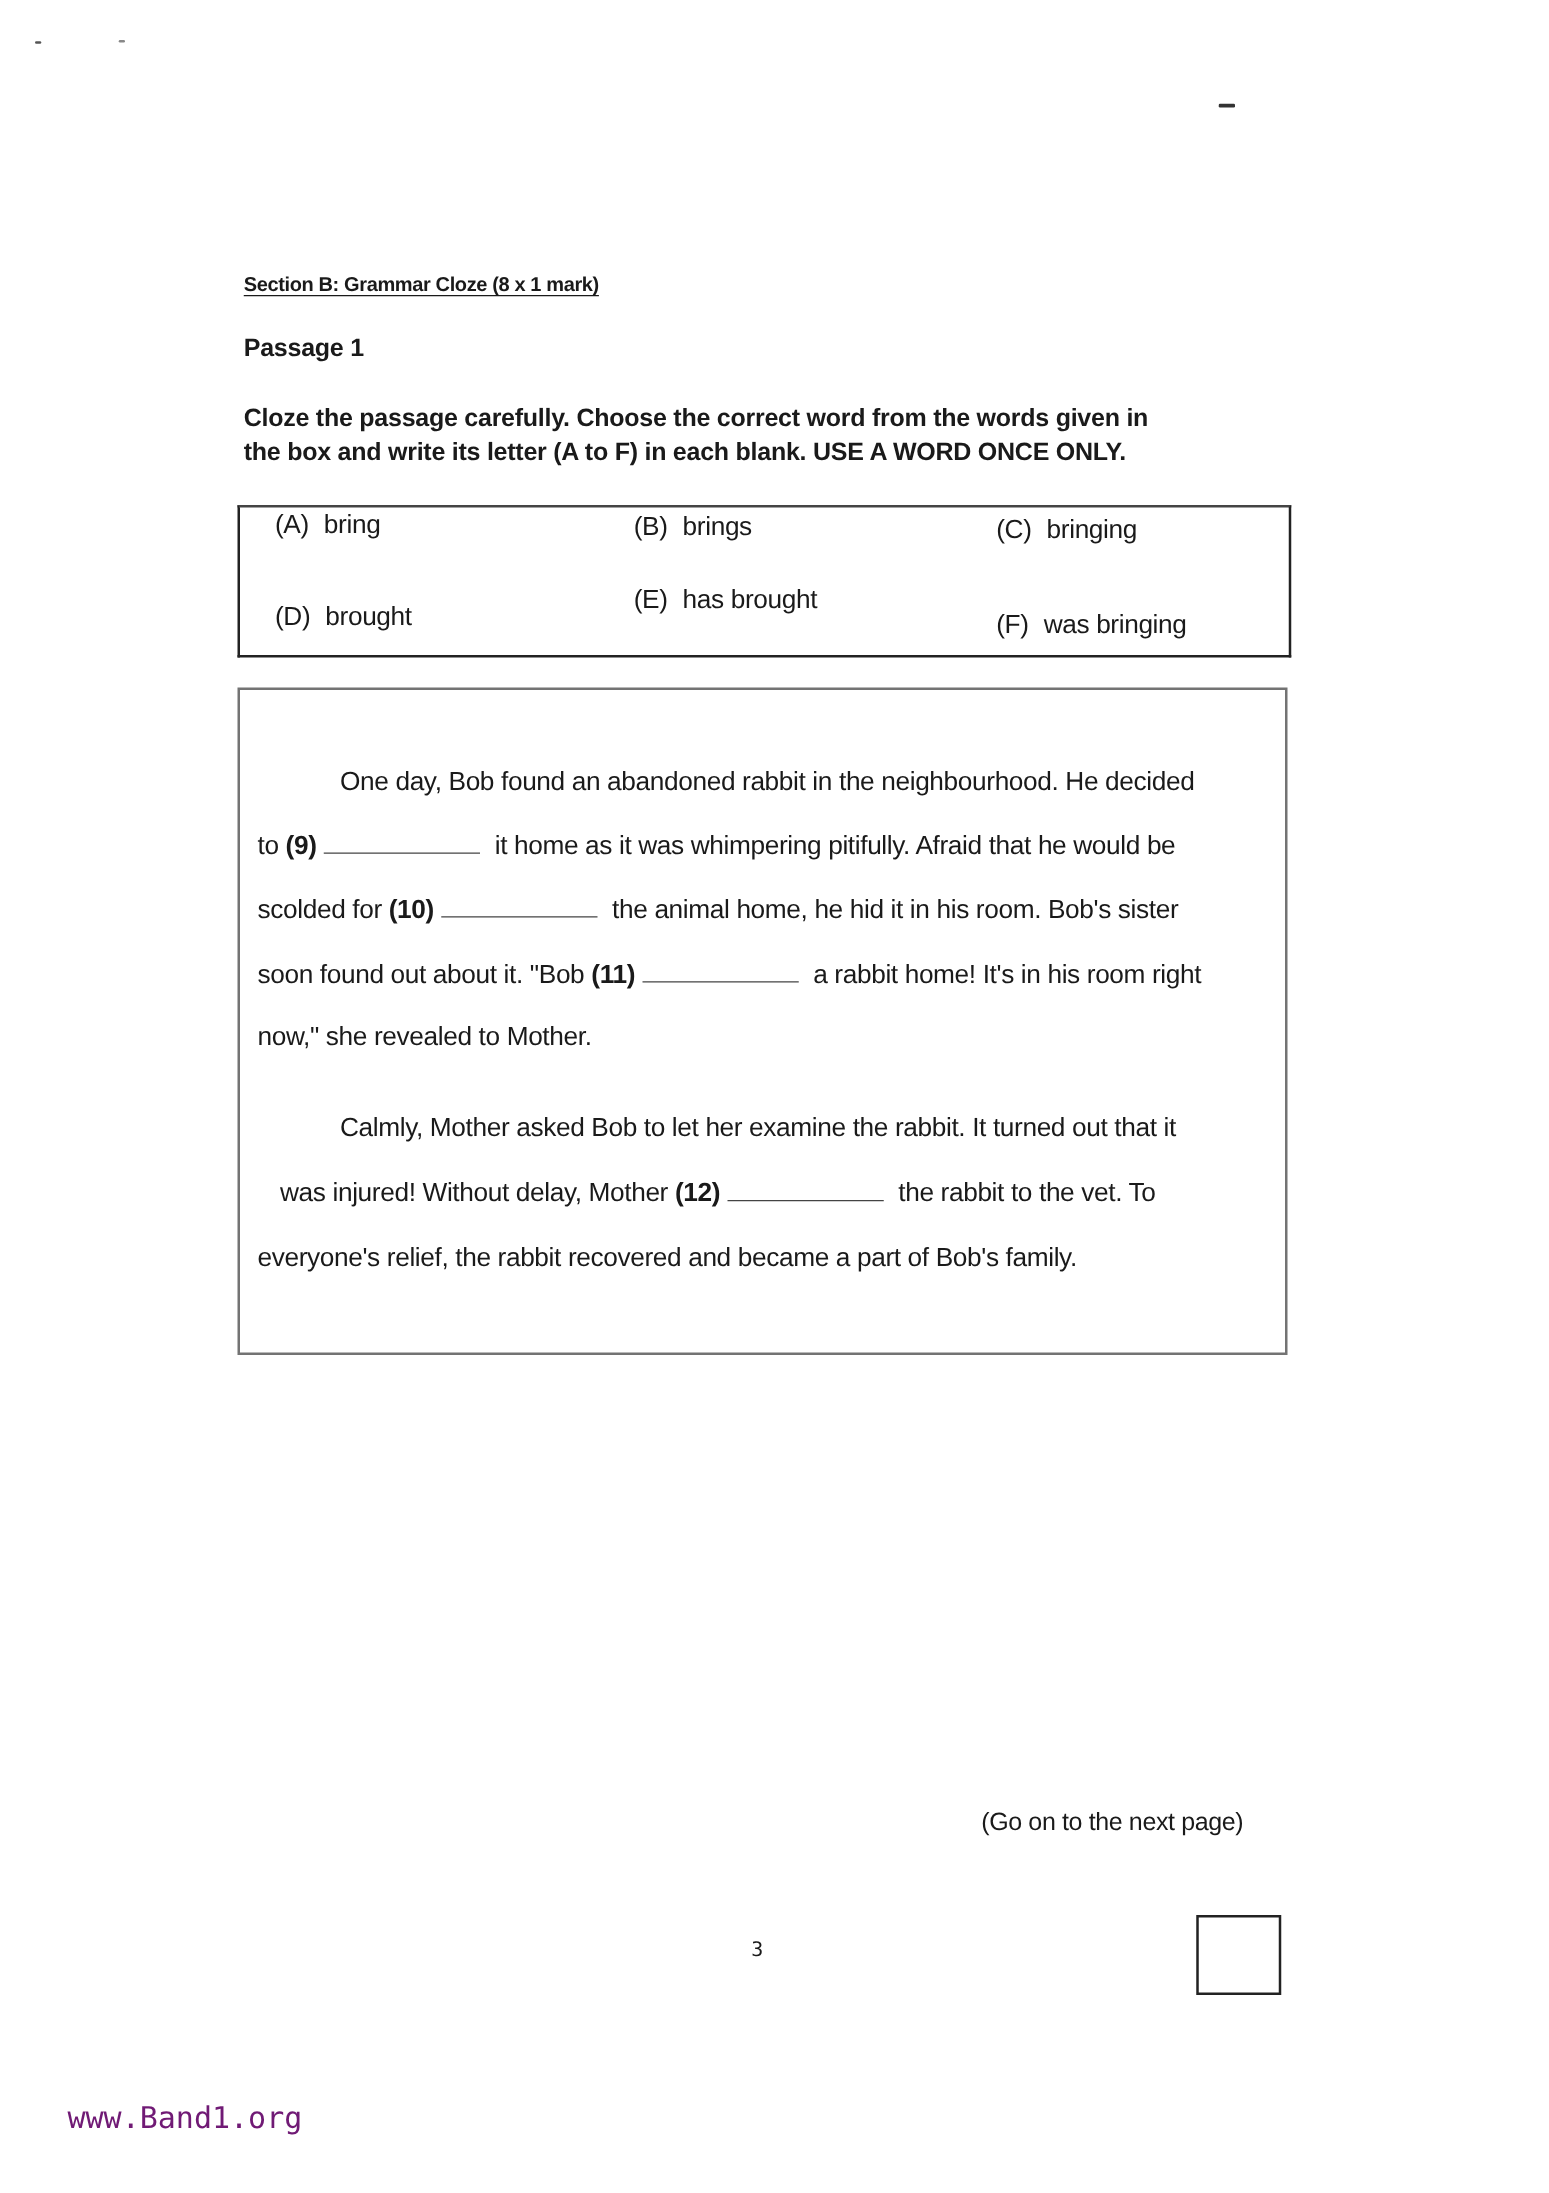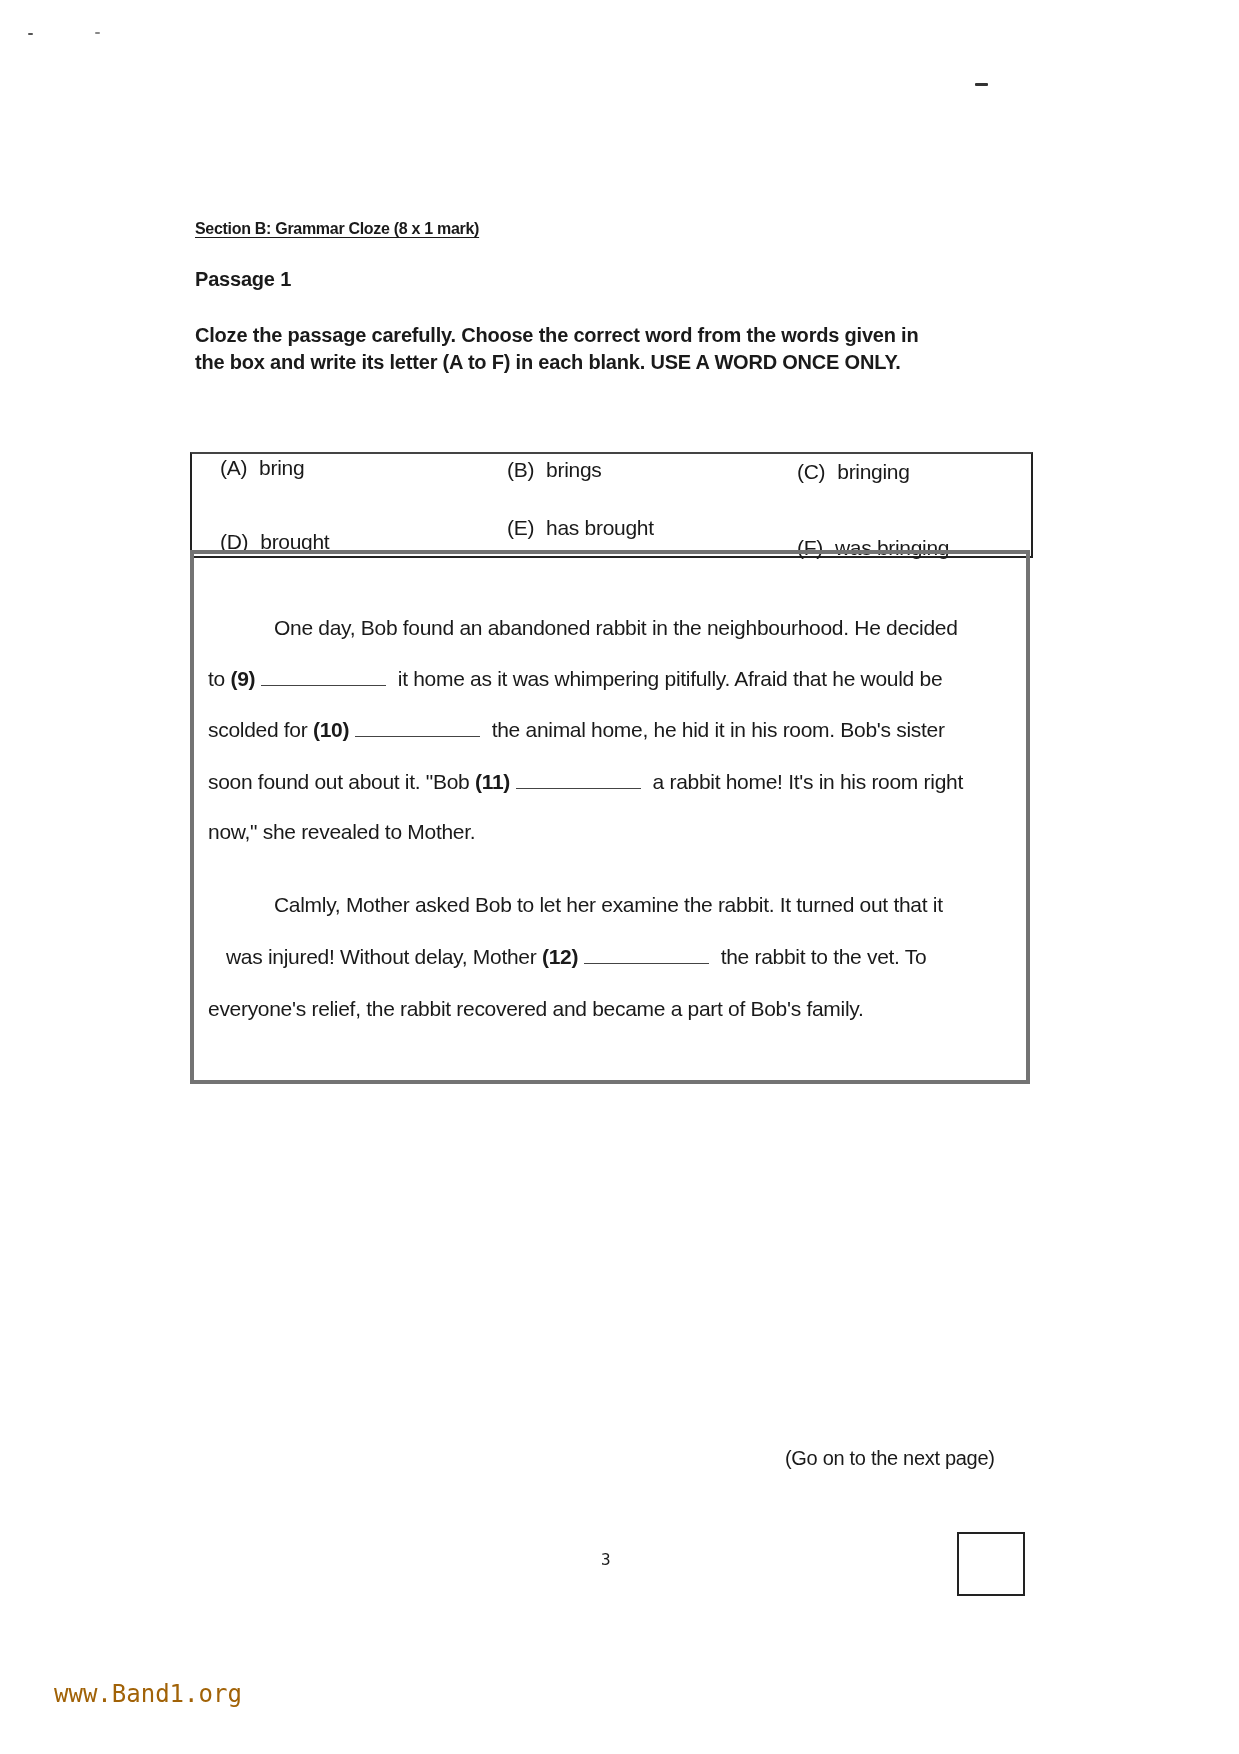--- a/index.html
+++ b/index.html
@@ -2,32 +2,32 @@
 <html><head>
 <meta charset="utf-8">
 <style>
   html, body { margin:0; padding:0; background:#ffffff; }
   body { width:1239px; height:1754px; position:relative; overflow:hidden; color:#1a1a1a; font-family:"Liberation Sans", sans-serif; }
   .abs { position:absolute; }
   .speck { position:absolute; background:#555; height:2px; border-radius:1px; }
   .section-title { left:195px; top:220px; font-size:16px; font-weight:bold; text-decoration:underline; text-underline-offset:3px; letter-spacing:-0.3px; }
   .passage-label { left:195px; top:268px; font-size:20px; font-weight:bold; letter-spacing:-0.2px; }
   .instructions { left:195px; top:322px; width:860px; font-size:20px; font-weight:bold; line-height:27px; letter-spacing:-0.2px; }
-  .word-box { left:190px; top:404px; width:843px; height:106px; border:2px solid #222; border-top-color:#444; box-sizing:border-box;margin-top:48px; }
+  .word-box { left:190px; top:404px; width:843px; height:122px; border:2px solid #222; border-top-color:#444; box-sizing:border-box; }
   .word-item { position:absolute; font-size:21px; letter-spacing:-0.3px; }
   .word-item .letter { display:inline-block; margin-right:12px; }
-  .passage-box { left:190px; top:550px; width:840px; height:534px; border:4px solid #737373; box-sizing:border-box; }
+  .passage-box { left:190px; top:550px; width:840px; height:534px; border:2px solid #737373; box-sizing:border-box; }
   .pline { position:absolute; left:14px; font-size:21px; white-space:nowrap; letter-spacing:-0.3px; }
   .pline.indent { left:80px; }
   .blank { display:inline-block; border-bottom:1.5px solid #444; width:125px; height:1px; vertical-align:baseline; margin:0 6px; }
   .bnum { font-weight:bold; }
   .go-on { left:785px; top:1447px; font-size:20px; letter-spacing:-0.3px; }
   .page-num { left:601px; top:1550px; font-size:16px; font-family:"DejaVu Sans Mono", monospace; }
   .score-box { left:957px; top:1532px; width:68px; height:64px; border:2px solid #222; box-sizing:border-box; }
-  .watermark { left:54px; top:1680px; font-size:24px; font-family:"DejaVu Sans Mono", monospace; color:#a16207; }
+  .watermark { left:54px; top:1680px; font-size:24px; font-family:"DejaVu Sans Mono", monospace; color:#701a75; }
 </style>
 </head>
 <body>
 
 <div class="speck" style="left:28px;top:33px;width:5px;"></div>
 <div class="speck" style="left:95px;top:32px;width:5px;background:#888;"></div>
 <div class="speck" style="left:975px;top:83px;width:13px;height:3px;background:#333;"></div>
 
 <div class="abs section-title">Section B: Grammar Cloze (8 x 1 mark)</div>
 <div class="abs passage-label">Passage 1</div>

